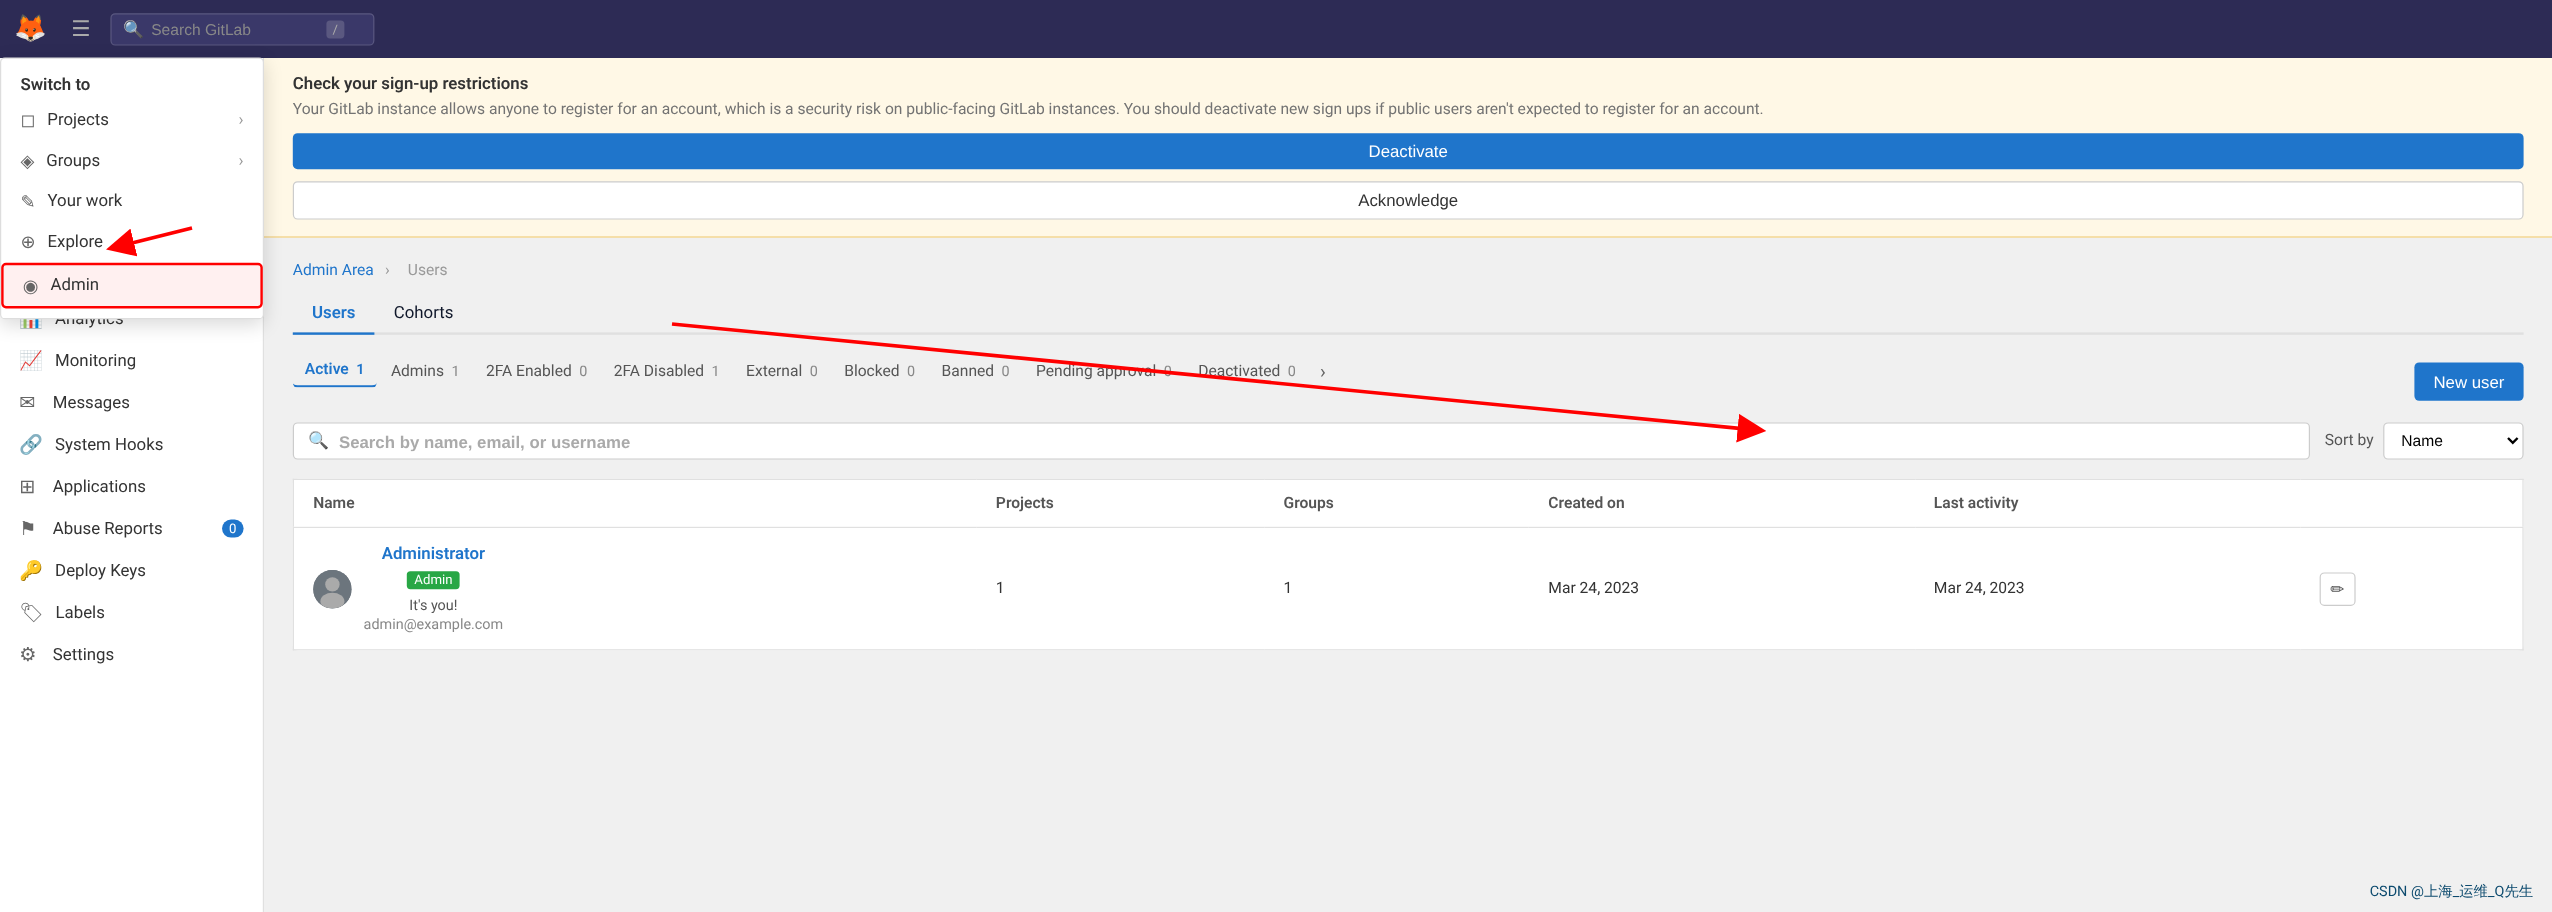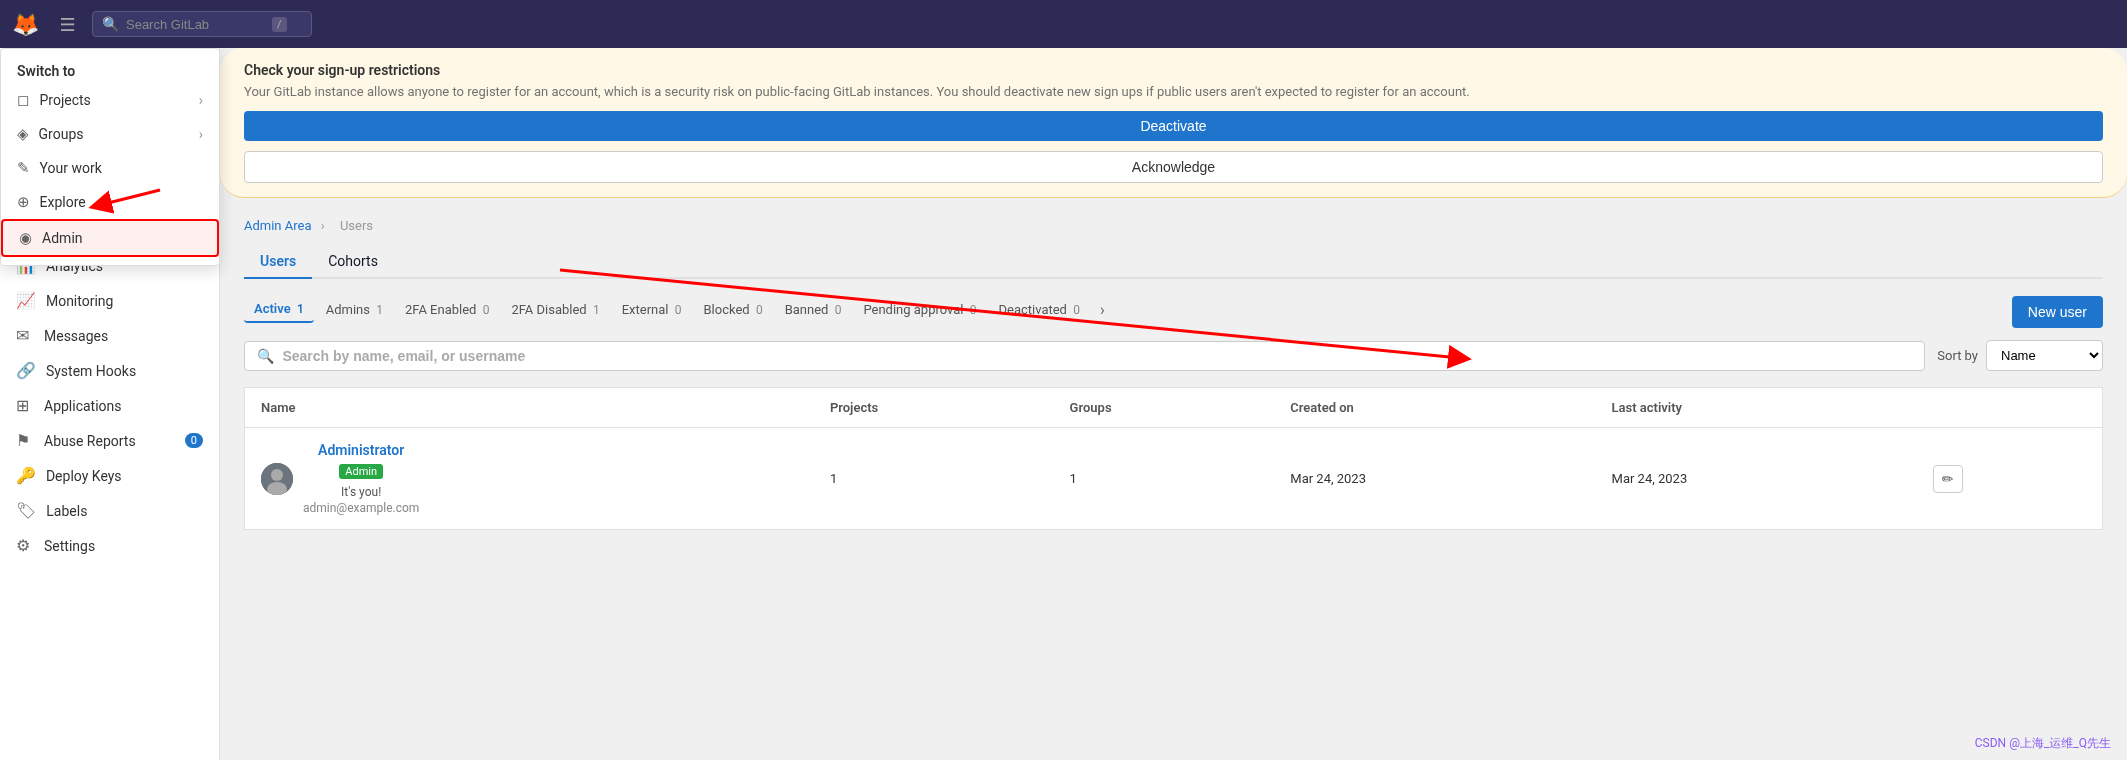--- a/index.html
+++ b/index.html
@@ -143,21 +143,20 @@
       margin-left: 220px;
       flex: 1;
       padding: 0;
     }
 
     
     .alert-banner {
       background: #fff8e6;
       border-bottom: 1px solid #f0d080;
       padding: 14px 24px;
-      border-radius: 24px;
     }
     .alert-banner h4 {
       font-weight: 600;
       margin-bottom: 6px;
       font-size: 14px;
     }
     .alert-banner p {
       font-size: 13px;
       color: #737373;
       margin-bottom: 12px;
@@ -217,21 +216,21 @@
       color: #1f75cb;
       border-bottom: 2px solid #1f75cb;
       font-weight: 600;
     }
 
     
     .filter-bar {
       display: flex;
       align-items: center;
       gap: 2px;
-      margin-bottom: 4px;
+      margin-bottom: 16px;
       flex-wrap: wrap;
     }
     .filter-tab {
       padding: 5px 10px;
       font-size: 13px;
       cursor: pointer;
       color: #555;
       border-radius: 4px;
       white-space: nowrap;
     }
@@ -392,21 +391,21 @@
       margin: 8px 0 0;
       display: block;
     }
 
     
     .watermark {
       position: fixed;
       bottom: 8px;
       right: 16px;
       font-size: 12px;
-      color: #8b5cf6;
+      color: #0c4a6e;
       z-index: 50;
     }
   </style>
 </head>
 <body>
 
 <div class="topnav">
   <span class="topnav-logo">🦊</span>
   <span class="topnav-hamburger">☰</span>
   <div class="topnav-search">

